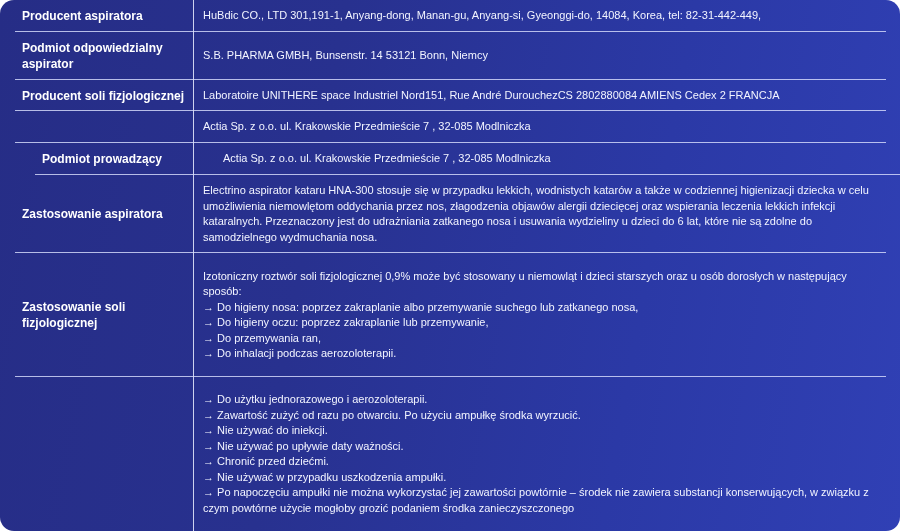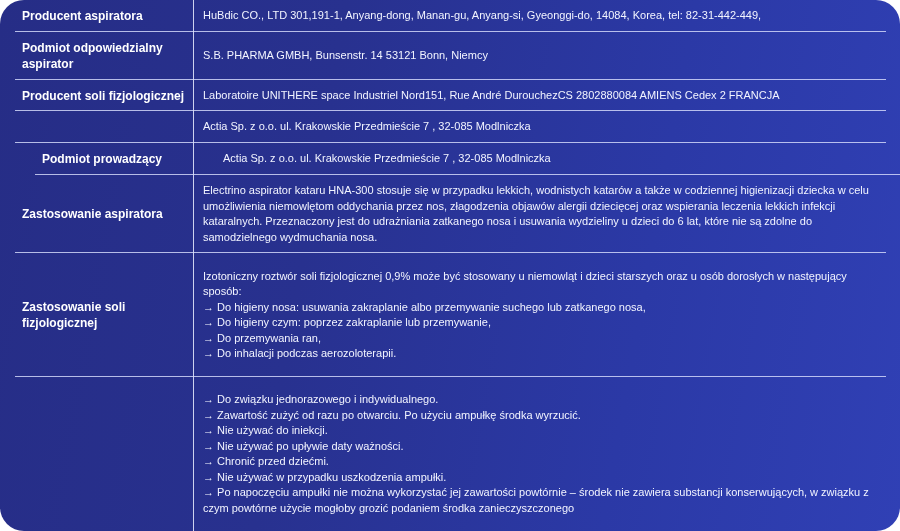--- a/index.html
+++ b/index.html
@@ -8,21 +8,21 @@
     width: 900px;
     height: 531px;
     overflow: hidden;
     background: #ffffff;
   }
   .card {
     position: absolute;
     left: 0; top: 0;
     width: 900px;
     height: 531px;
-    border-radius: 24px;
+    border-radius: 14px;
     background: linear-gradient(100deg, #262d86 0%, #28318f 35%, #2b39a6 70%, #3040b5 100%);
     overflow: hidden;
     font-family: "Liberation Sans", "DejaVu Sans", sans-serif;
     color: #ffffff;
   }
   .divider-v {
     position: absolute;
     left: 193px;
     top: 0;
     width: 1px;
@@ -118,31 +118,31 @@
     <div class="value">
         <p>Electrino aspirator kataru HNA-300 stosuje się w przypadku lekkich, wodnistych katarów a także w codziennej higienizacji dziecka w celu umożliwienia niemowlętom oddychania przez nos, złagodzenia objawów alergii dziecięcej oraz wspierania leczenia lekkich infekcji kataralnych. Przeznaczony jest do udrażniania zatkanego nosa i usuwania wydzieliny u dzieci do 6 lat, które nie są zdolne do samodzielnego wydmuchania nosa.</p>
       </div>
     <div class="sep"></div>
   </div>
 
   <div class="row" style="top:253px;height:124px;">
     <div class="label" style="width:140px;">Zastosowanie soli fizjologicznej</div>
     <div class="value">
       <p>Izotoniczny roztwór soli fizjologicznej 0,9% może być stosowany u niemowląt i dzieci starszych oraz u osób dorosłych w następujący sposób:</p>
-      <div class="li">→ Do higieny nosa: usuwania zakraplanie albo przemywanie suchego lub zatkanego nosa,</div>
-      <div class="li">→ Do higieny czym: poprzez zakraplanie lub przemywanie,</div>
+      <div class="li">→ Do higieny nosa: poprzez zakraplanie albo przemywanie suchego lub zatkanego nosa,</div>
+      <div class="li">→ Do higieny oczu: poprzez zakraplanie lub przemywanie,</div>
       <div class="li">→ Do przemywania ran,</div>
       <div class="li">→ Do inhalacji podczas aerozoloterapii.</div>
     </div>
     <div class="sep"></div>
   </div>
 
   <div class="row" style="top:377px;height:154px;">
     <div class="value">
-      <div class="li">→ Do związku jednorazowego i indywidualnego.</div>
+      <div class="li">→ Do użytku jednorazowego i aerozoloterapii.</div>
       <div class="li">→ Zawartość zużyć od razu po otwarciu. Po użyciu ampułkę środka wyrzucić.</div>
       <div class="li">→ Nie używać do iniekcji.</div>
       <div class="li">→ Nie używać po upływie daty ważności.</div>
       <div class="li">→ Chronić przed dziećmi.</div>
       <div class="li">→ Nie używać w przypadku uszkodzenia ampułki.</div>
       <div>→ Po napoczęciu ampułki nie można wykorzystać jej zawartości powtórnie – środek nie zawiera substancji konserwujących, w związku z czym powtórne użycie mogłoby grozić podaniem środka zanieczyszczonego</div>
     </div>
   </div>
 </div>
 

